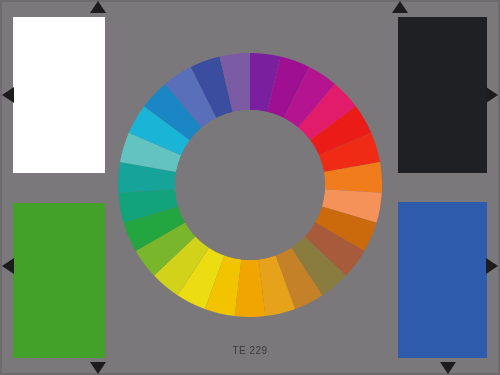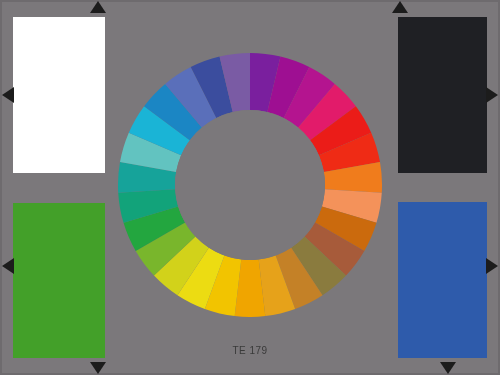--- a/index.html
+++ b/index.html
@@ -139,15 +139,15 @@
 
   <div class="marker marker-up    m-top-left"></div>
   <div class="marker marker-up    m-top-right"></div>
   <div class="marker marker-down  m-bot-left"></div>
   <div class="marker marker-down  m-bot-right"></div>
   <div class="marker marker-left  m-left-top"></div>
   <div class="marker marker-left  m-left-bot"></div>
   <div class="marker marker-right m-right-top"></div>
   <div class="marker marker-right m-right-bot"></div>
 
-  <div class="chart-label">TE 179</div>
+  <div class="chart-label">TE 229</div>
 
 </div>
 
 </body></html>

